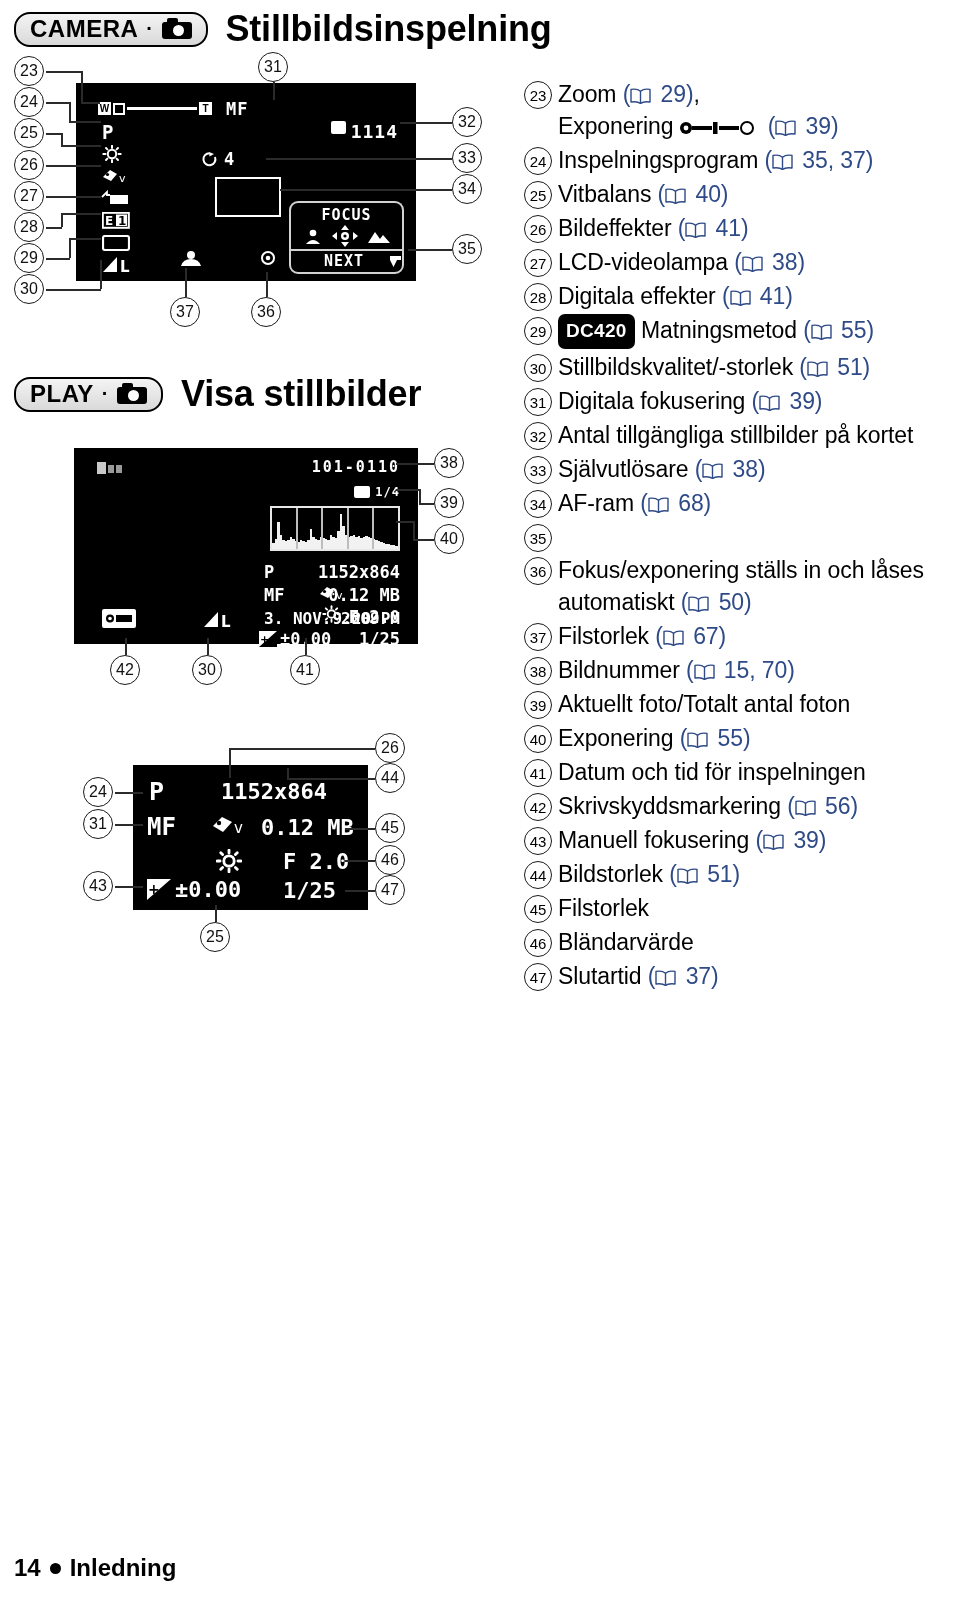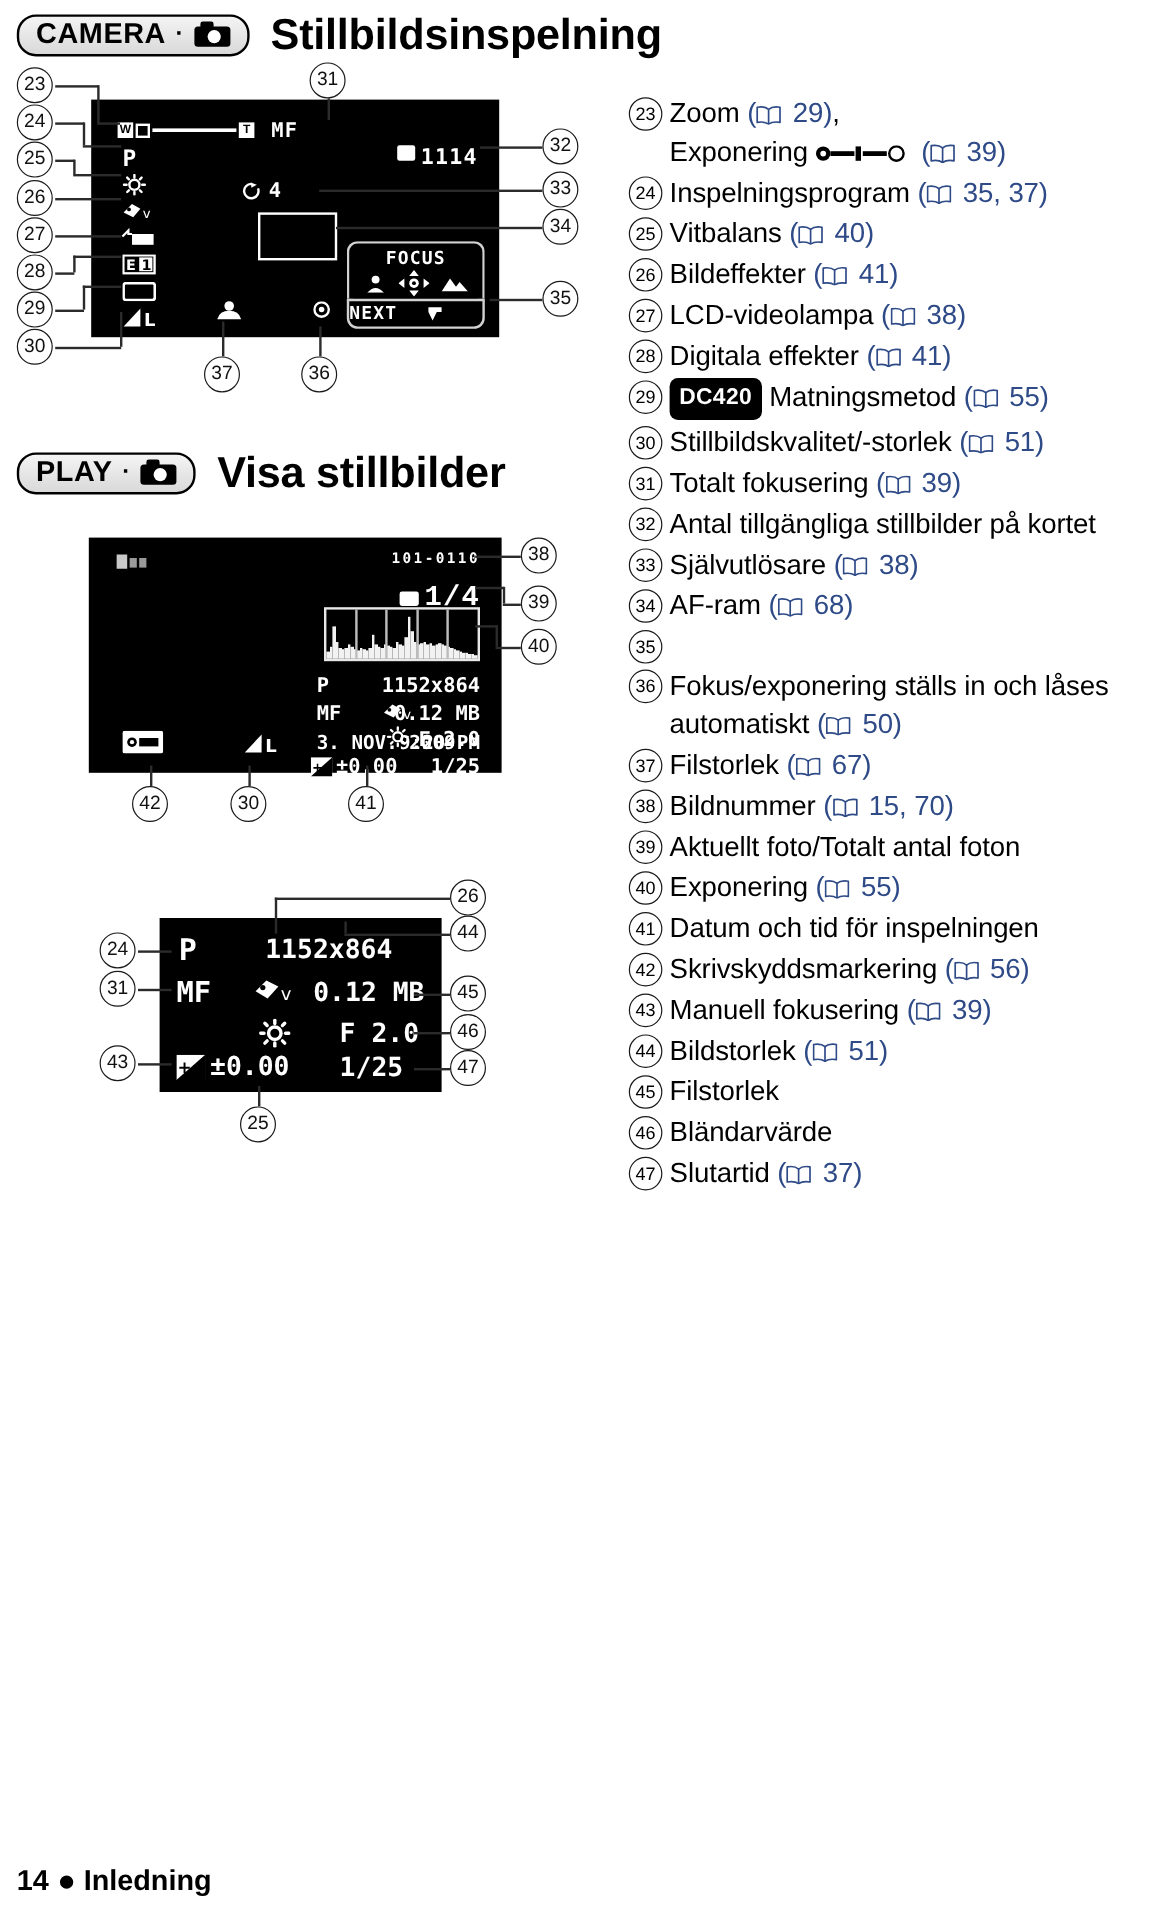--- a/index.html
+++ b/index.html
@@ -177,21 +177,21 @@
           <svg width="26" height="22" viewBox="0 0 26 22">
             <path d="M13 0 L17 5 L9 5 Z M13 22 L9 17 L17 17 Z M0 11 L5 7 L5 15 Z M26 11 L21 15 L21 7 Z" fill="#fff"></path>
             <circle cx="13" cy="11" r="4" fill="#fff"></circle>
               <circle cx="13" cy="11" r="1.6" fill="#000"></circle>
           </svg>
           <svg width="24" height="14" viewBox="0 0 24 14">
             <path d="M1 14 L8 3 L13 10 L16 6 L23 14 Z" fill="#fff"></path>
           </svg>
         </div>
       </div>
-      <div style="border:2px solid #d2d2d2; border-radius:0 0 9px 9px; display:flex; align-items:center; justify-content:flex-start; gap:21px; padding:1px 0 2px;">
+      <div style="border:2px solid #d2d2d2; border-radius:0 0 9px 9px; display:flex; align-items:center; justify-content:flex-end; gap:21px; padding:1px 0 2px;">
         <span class="lcd-text" style="position:static; font-size:15px; letter-spacing:1px;">NEXT</span>
         <svg width="17" height="13" viewBox="0 0 17 13">
           <path d="M1 1 L5 1 L5 5 L8.5 12 L12 5 L16 5 L16 1" fill="#fff"></path>
         </svg>
       </div>
     </div>
 
     <svg style="position:absolute; left:104px; bottom:14px;" width="22" height="18" viewBox="0 0 22 18">
       <circle cx="11" cy="6" r="4" fill="#fff"></circle>
       <path d="M1 17 Q3 10 11 10 Q19 10 21 17 Z" fill="#fff"></path>
@@ -268,25 +268,25 @@
     <div class="section-title">Visa stillbilder</div>
   </div>
 
   <div class="lcd" style="left:74px; top:448px; width:344px; height:196px;">
     <svg style="position:absolute; left:23px; top:13px;" width="28" height="14" viewBox="0 0 28 14">
       <path d="M0 1 L9 1 L9 13 L0 13 Z" fill="#c9c9c9"></path>
       <rect x="11" y="4" width="6" height="8" fill="#9a9a9a"></rect>
       <rect x="19" y="4" width="6" height="8" fill="#9a9a9a"></rect>
     </svg>
 
-    <div class="lcd-text" style="right:18px; top:10px; font-size:12px; letter-spacing:2px;">101-0110</div>
+    <div class="lcd-text" style="right:18px; top:10px; font-size:15px; letter-spacing:2px;">101-0110</div>
 
     <div style="position:absolute; right:18px; top:37px; display:flex; align-items:center; gap:5px;">
       <span style="display:inline-block;width:16px;height:12px;background:#fff;border-radius:2px;"></span>
-      <span class="lcd-text" style="position:static; font-size:24px; letter-spacing:1px;font-family:Liberation Mono, monospace;">1/4</span>
+      <span class="lcd-text" style="position:static; font-size:12px; letter-spacing:1px;">1/4</span>
     </div>
 
     <div class="histo" style="left:196px; top:58px; width:130px; height:45px;">
       <div class="bars" id="histo-bars">
           <i style="height: 15%;"></i>
           <i style="height: 25%;"></i>
           <i style="height: 65%;"></i>
           <i style="height: 35%;"></i>
           <i style="height: 22.5%;"></i>
           <i style="height: 20%;"></i>
@@ -529,21 +529,21 @@
       </div>
       <div class="li">
         <div class="num">30</div>
         <div class="txt"><span>Stillbildskvalitet/-storlek</span> <span class="ref">(<span class="book"><svg width="21" height="16" viewBox="0 0 21 16">
                 <path d="M10.5 3.2 C8 1 4.5 0.8 1 1.4 L1 14 C4.5 13.4 8 13.6 10.5 15.4 C13 13.6 16.5 13.4 20 14 L20 1.4 C16.5 0.8 13 1 10.5 3.2 Z" fill="none" stroke="#2e4a87" stroke-width="1.4" stroke-linejoin="round"></path>
                 <line x1="10.5" y1="3.2" x2="10.5" y2="15.4" stroke="#2e4a87" stroke-width="1.4"></line>
               </svg></span> 51)</span></div>
       </div>
       <div class="li">
         <div class="num">31</div>
-        <div class="txt"><span>Totalt fokusering</span> <span class="ref">(<span class="book"><svg width="21" height="16" viewBox="0 0 21 16">
+        <div class="txt"><span>Digitala fokusering</span> <span class="ref">(<span class="book"><svg width="21" height="16" viewBox="0 0 21 16">
                 <path d="M10.5 3.2 C8 1 4.5 0.8 1 1.4 L1 14 C4.5 13.4 8 13.6 10.5 15.4 C13 13.6 16.5 13.4 20 14 L20 1.4 C16.5 0.8 13 1 10.5 3.2 Z" fill="none" stroke="#2e4a87" stroke-width="1.4" stroke-linejoin="round"></path>
                 <line x1="10.5" y1="3.2" x2="10.5" y2="15.4" stroke="#2e4a87" stroke-width="1.4"></line>
               </svg></span> 39)</span></div>
       </div>
       <div class="li">
         <div class="num">32</div>
         <div class="txt"><span>Antal tillgängliga stillbilder på kortet</span></div>
       </div>
       <div class="li">
         <div class="num">33</div>

